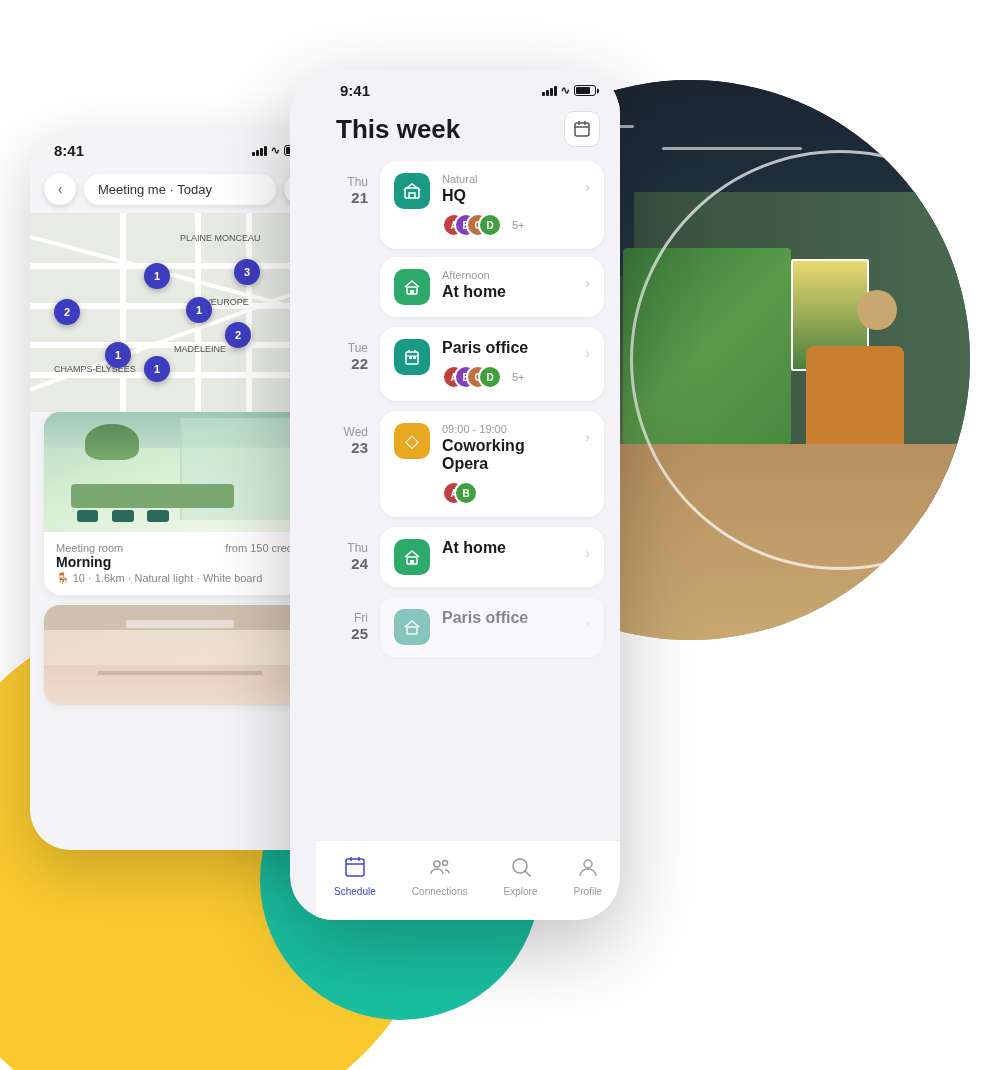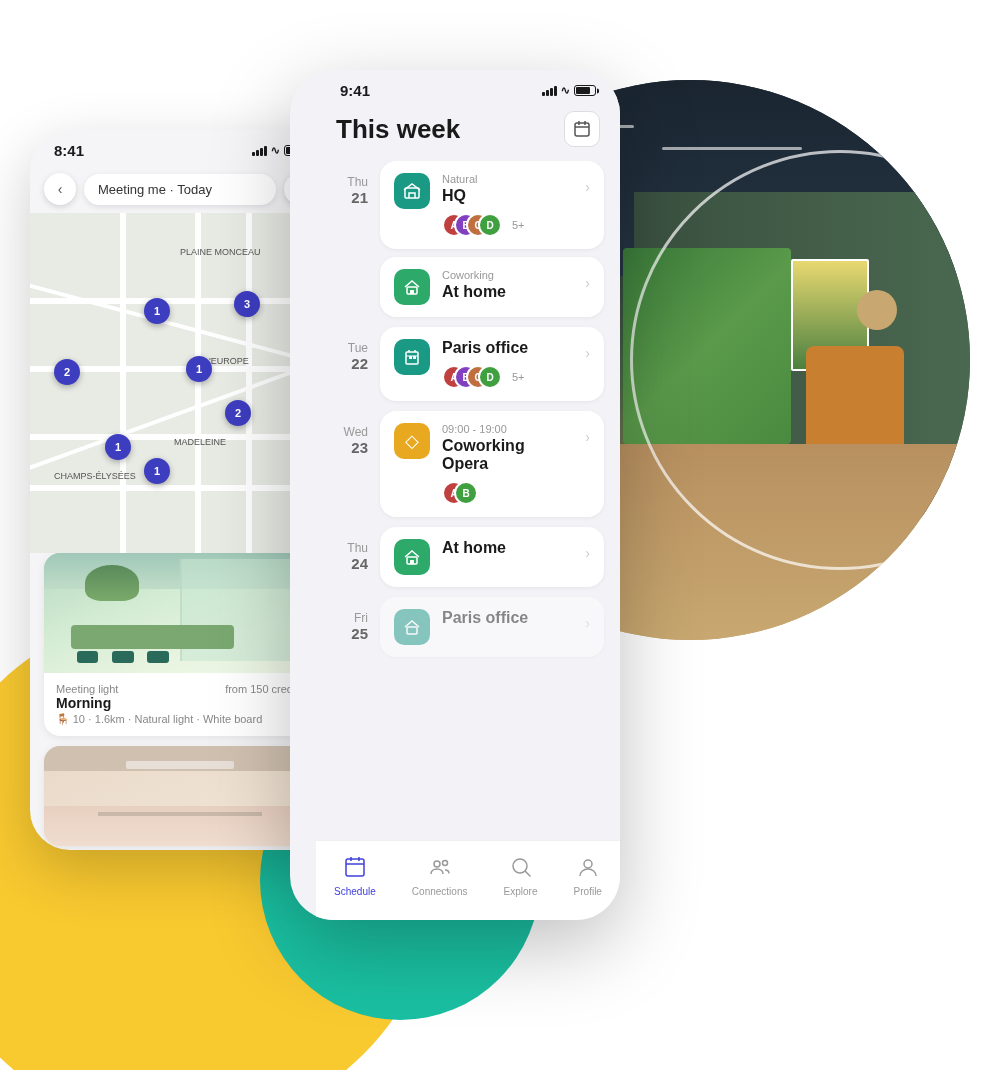--- a/index.html
+++ b/index.html
@@ -210,21 +210,21 @@
       align-items: center;
       justify-content: center;
       box-shadow: 0 2px 6px rgba(0,0,0,0.15);
       font-size: 12px;
       color: #555;
     }
 
     
     .map-area {
       width: 100%;
-      height: 340px;
+      height: 199px;
       background: #e8eae4;
       position: relative;
       overflow: hidden;
     }
     
     .map-road {
       position: absolute;
       background: #fff;
     }
     .map-road.h { height: 6px; left: 0; right: 0; }
@@ -549,21 +549,21 @@
           <div class="room-table"></div>
 
           <div style="position:absolute;bottom:8%;left:12%;width:8%;height:10%;background:#2a6a5a;border-radius:3px;"></div>
           <div style="position:absolute;bottom:8%;left:25%;width:8%;height:10%;background:#2a6a5a;border-radius:3px;"></div>
           <div style="position:absolute;bottom:8%;left:38%;width:8%;height:10%;background:#2a6a5a;border-radius:3px;"></div>
         </div>
       </div>
       <div class="place-info">
         <div style="display:flex;justify-content:space-between;align-items:flex-start;">
           <div>
-            <div class="place-type">Meeting light</div>
+            <div class="place-type">Meeting room</div>
             <div class="place-name">Morning</div>
           </div>
           <div class="place-credits">from 150 credits</div>
         </div>
         <div class="place-details">🪑 10 · 1.6km · Natural light · White board</div>
       </div>
     </div>
 
     <div class="place-card2">
       <div class="place-img2">
@@ -642,21 +642,21 @@
 
           <div class="sched-card">
             <div class="sched-icon green-bg" style="color:#fff;">
               <svg width="18" height="18" viewBox="0 0 18 18" fill="none">
                 <path d="M2 9L9 3l7 6" stroke="white" stroke-width="1.5"></path>
                 <rect x="4" y="9" width="10" height="7" rx="1" stroke="white" stroke-width="1.5"></rect>
                 <rect x="7" y="12" width="4" height="4" rx="0.5" fill="white"></rect>
               </svg>
             </div>
             <div class="sched-card-body">
-              <div class="sched-subtitle">Coworking</div>
+              <div class="sched-subtitle">Afternoon</div>
               <div class="sched-name">At home</div>
             </div>
             <div class="sched-chevron">›</div>
           </div>
         </div>
       </div>
 
       <div class="day-row">
         <div class="day-label">
           <div class="day-name">Tue</div>

